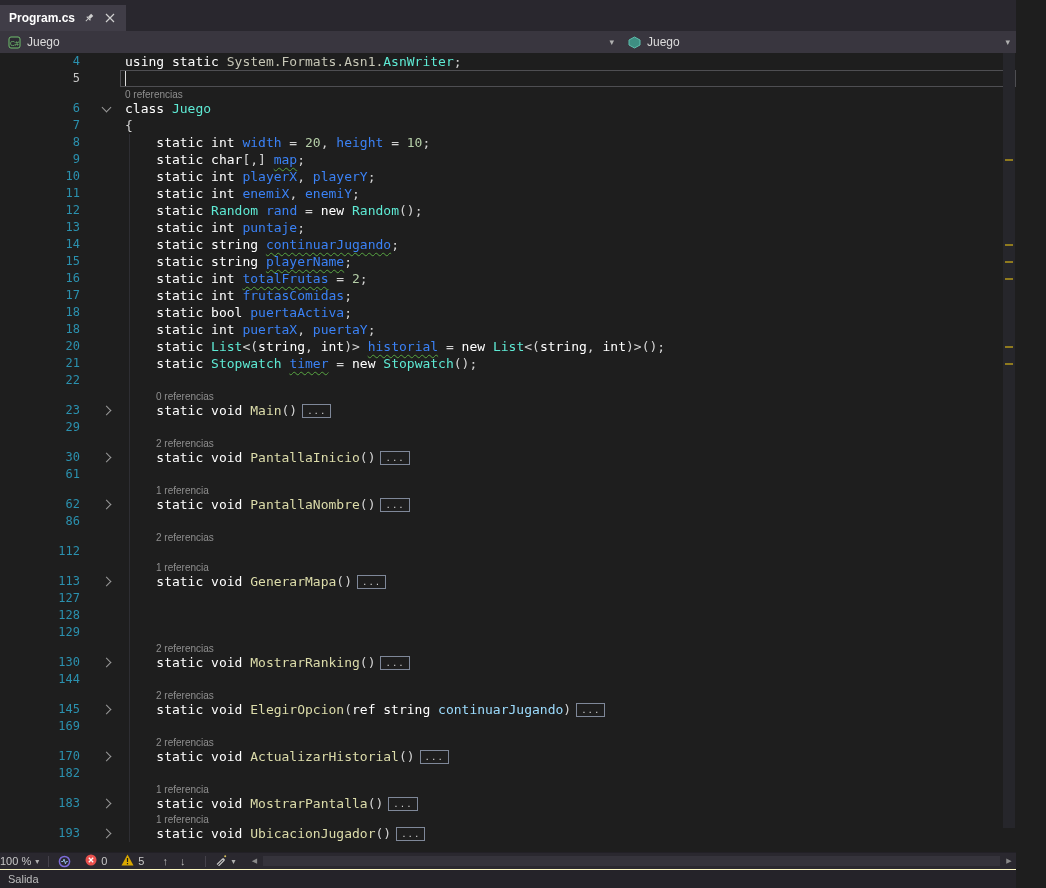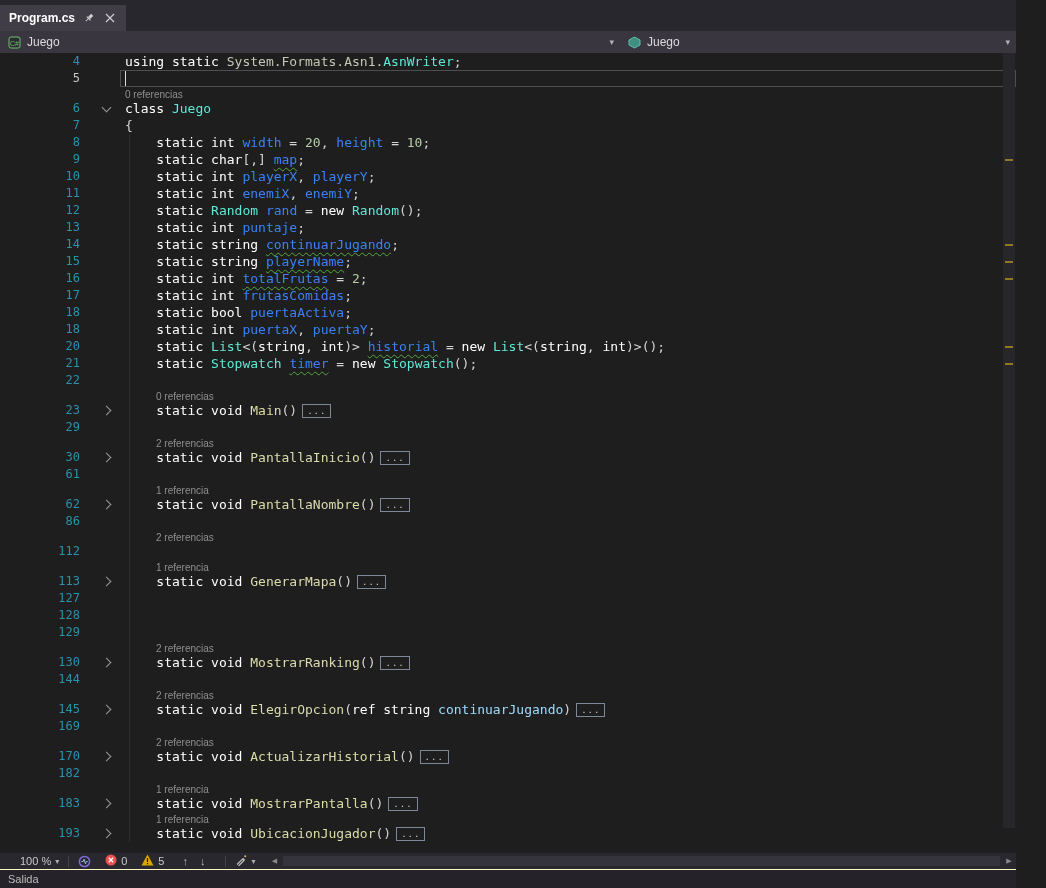--- a/index.html
+++ b/index.html
@@ -386,21 +386,21 @@
           <div class="vmark" style="top: 191px;"></div>
           <div class="vmark" style="top: 208px;"></div>
           <div class="vmark" style="top: 225px;"></div>
           <div class="vmark" style="top: 293px;"></div>
           <div class="vmark" style="top: 310px;"></div>
         </div>
     </div>
   </div>
 
   <div class="bottom-bar">
-    <div class="bb-item" style="margin-left:20px">
+    <div class="bb-item" style="margin-left:0">
       <span>100 %</span>
       <span class="bb-caret">▾</span>
     </div>
     <div class="bb-sep"></div>
     <div class="bb-item">
       <svg width="13" height="13" viewBox="0 0 14 14">
           <circle cx="7" cy="7" r="5.5" fill="none" stroke="#7c6bd9" stroke-width="1.6"></circle>
           <path d="M3.5 7 L5.5 7 L6.5 4.5 L8 9.5 L9 7 L10.5 7" fill="none" stroke="#9cc4f0" stroke-width="1"></path>
         </svg>
     </div>

